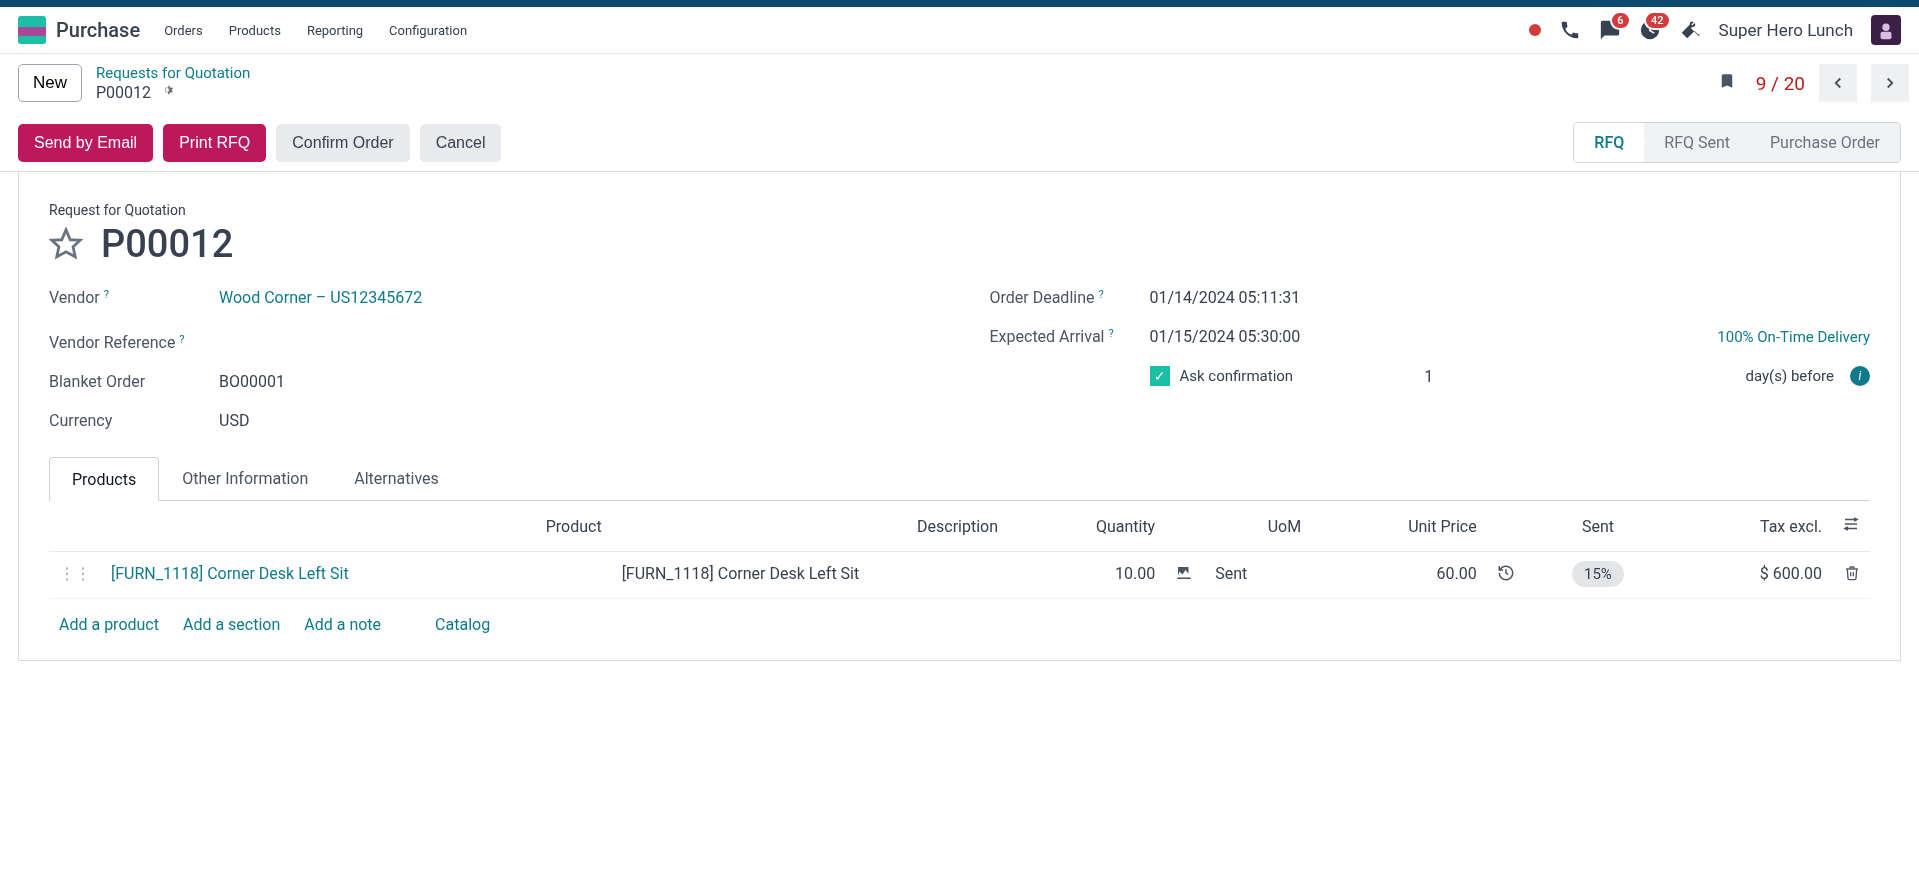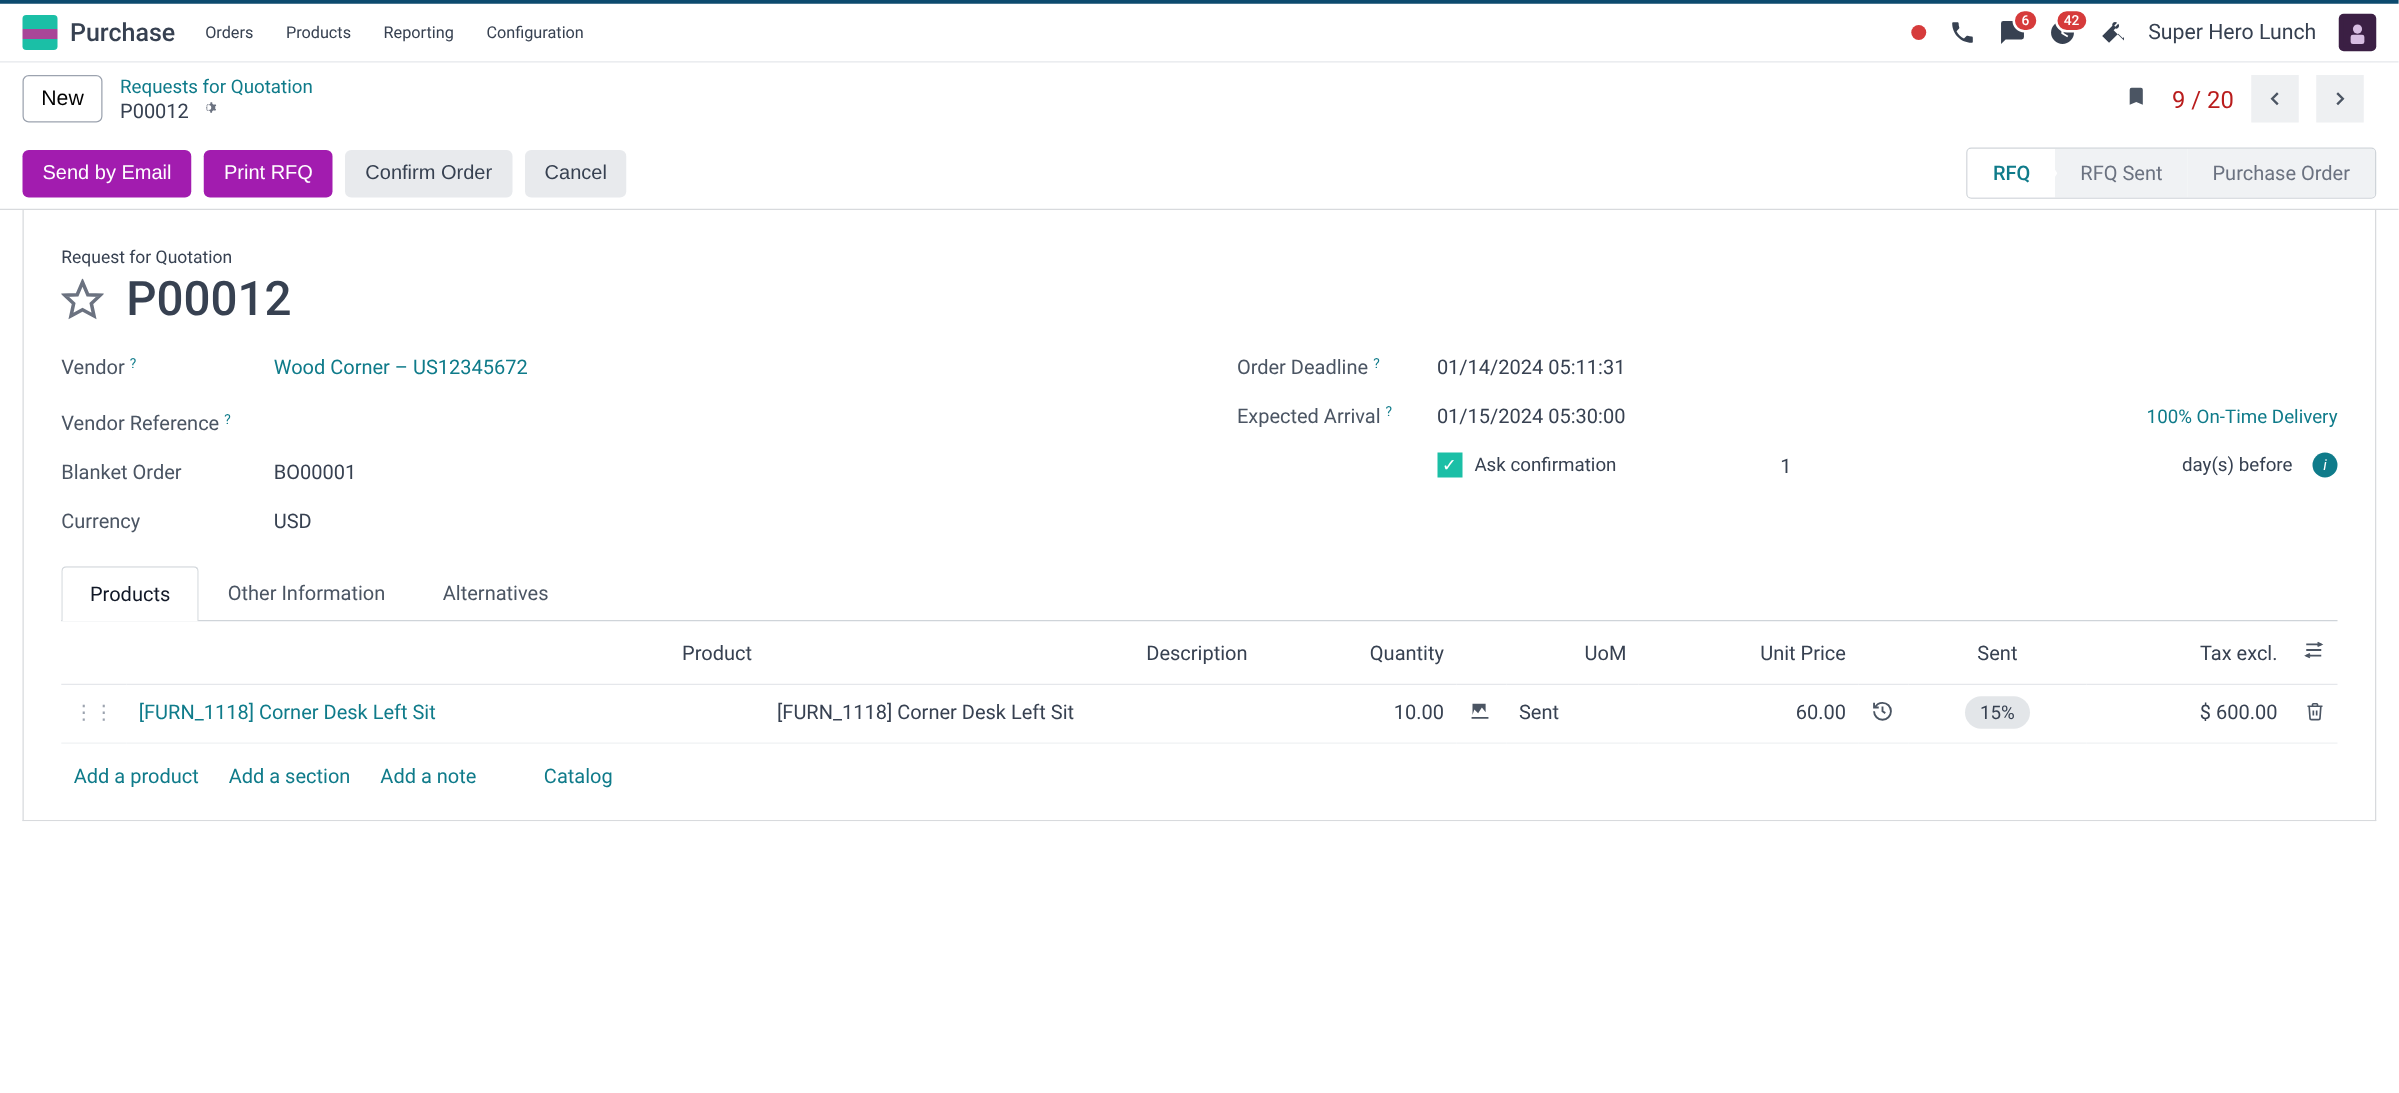--- a/index.html
+++ b/index.html
@@ -9,21 +9,21 @@
     color: #374151;
     background: #fff;
   }
 
   
   .topbar {
     display: flex;
     align-items: center;
     padding: 8px 18px;
     border-bottom: 1px solid #e5e7eb;
-    border-top: 3px solid #0c4a6e;
+    border-top: 7px solid #0c4a6e;
   }
   .app-logo {
     width: 28px; height: 28px;
     background: linear-gradient(#1bbfa6 40%, #a94698 40%, #a94698 70%, #1bbfa6 70%);
     border-radius: 3px;
     margin-right: 10px;
   }
   .app-name { font-size: 20px; font-weight: 500; margin-right: 24px; }
   .nav-links { display: flex; gap: 26px; }
   .nav-link { font-size: 13px; color: #374151; cursor: pointer; }
@@ -37,21 +37,21 @@
     background: #d63b3b; color: #fff;
     font-size: 11px; padding: 1px 5px; border-radius: 10px;
     font-weight: 500;
     border: 2px solid #fff;
   }
   .user-name { font-size: 17px; }
   .avatar { width: 30px; height: 30px; border-radius: 4px; background: #3b1f44; display:flex; align-items:center; justify-content:center; }
 
   
   .breadcrumb-row {
-    display: flex; align-items: center; padding: 10px 28px 12px 18px;
+    display: flex; align-items: center; padding: 10px 10px 12px 18px;
   }
   .new-btn {
     border: 1px solid #9ca3af; background: #fff; padding: 8px 14px; font-size: 17px;
     border-radius: 5px; cursor: pointer; margin-right: 14px;
   }
   .bc-stack { display: flex; flex-direction: column; }
   .bc-link { color: #0f7b8a; font-size: 15px; cursor: pointer; }
   .bc-current { display: flex; align-items: center; gap: 8px; font-size: 16px; }
   .gear-small { color: #6b7280; cursor: pointer; }
   .br-right { margin-left: auto; display: flex; align-items: center; gap: 20px; }
@@ -62,21 +62,21 @@
     align-items: center; justify-content: center; cursor: pointer; font-size: 20px; color:#4b5563;
   }
   .bookmark { color:#4b5563; cursor:pointer; }
 
   
   .actions-row {
     display: flex; align-items: center; padding: 8px 18px 8px 18px;
     border-bottom: 1px solid #d8dadd;
   }
   .btn { padding: 10px 16px; border: none; border-radius: 5px; cursor: pointer; font-size: 16px; margin-right: 10px; }
-  .btn-primary { background: #a21caf; color: #fff; }
+  .btn-primary { background: #be185d; color: #fff; }
   .btn-secondary { background: #e8eaed; color: #374151; }
   .status-bar { margin-left: auto; display: flex; border: 1px solid #cfd4d9; border-radius: 4px; overflow: hidden; }
   .status-step {
     padding: 10px 20px; font-size: 16px; color: #6b7280; background: #f0f2f4; position: relative;
   }
   .status-step.active {
     background: #fff; color: #0f7b8a; font-weight: 500;
   }
   .status-step.active::after {
     content: ""; position: absolute; right: -10px; top: 0; bottom:0; width: 20px;

